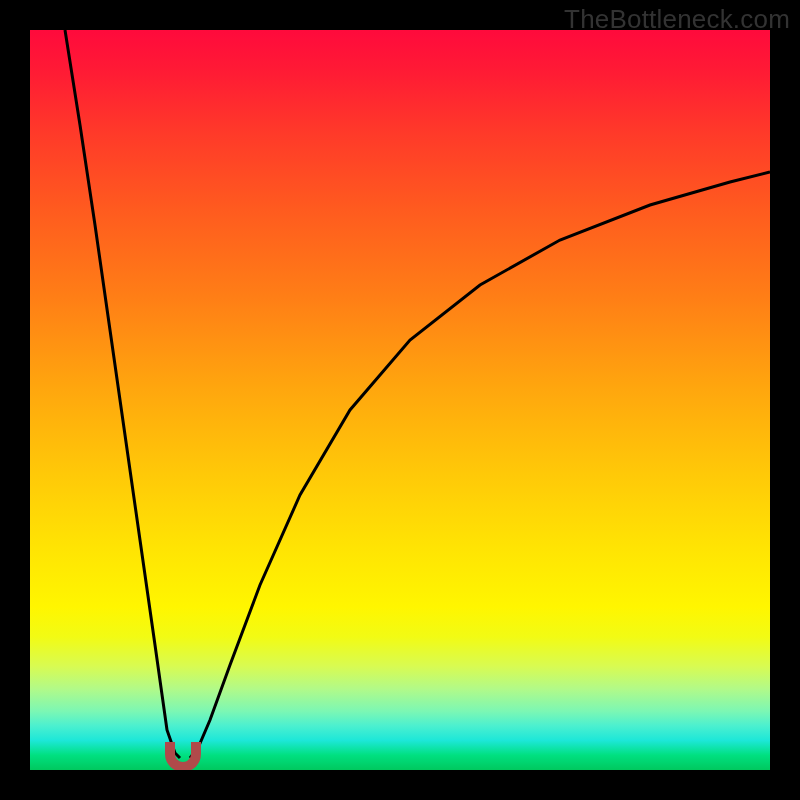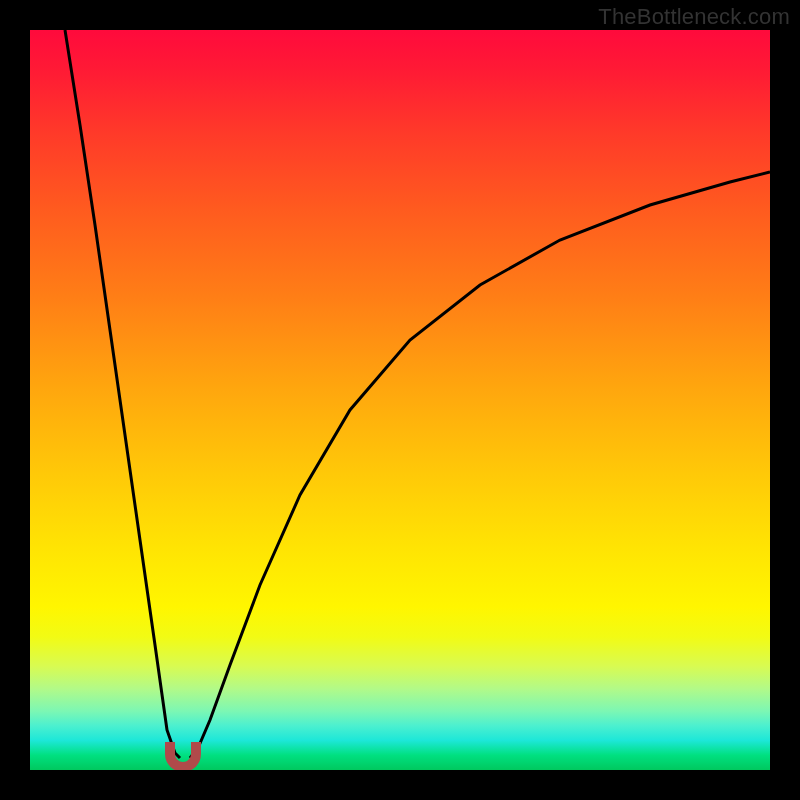--- a/index.html
+++ b/index.html
@@ -20,21 +20,21 @@
       #d8fb52 86%,
       #b2fa88 89%,
       #7df7b3 92%,
       #4cf0cf 94%,
       #1de7d8 96%,
       #00e080 98%,
       #00c85e 100%);
   }
   .curve{position:absolute;inset:0}
   .trough{position:absolute;width:36px;height:30px;border:10px solid #b04a4a;border-top:none;border-radius:0 0 18px 18px;box-sizing:border-box}
-  .watermark{position:absolute;top:4px;right:10px;color:#333;font-size:22px;font-weight:400;letter-spacing:.2px}
+  .watermark{position:absolute;top:4px;right:10px;color:#333;font-size:26px;font-weight:400;letter-spacing:.2px}
 </style>
 </head>
 <body>
 
 <div class="frame">
   <div class="watermark">TheBottleneck.com</div>
   <div class="plot">
     <div class="gradient"></div>
     <svg class="curve" viewBox="0 0 740 740" preserveAspectRatio="none">
       <path d="M 35 0 L 50 95 L 65 195 L 80 300 L 95 405 L 110 510 L 125 615 L 137 700 L 145 723 L 150 728" fill="none" stroke="#000" stroke-width="3" id="pLeft"></path>

